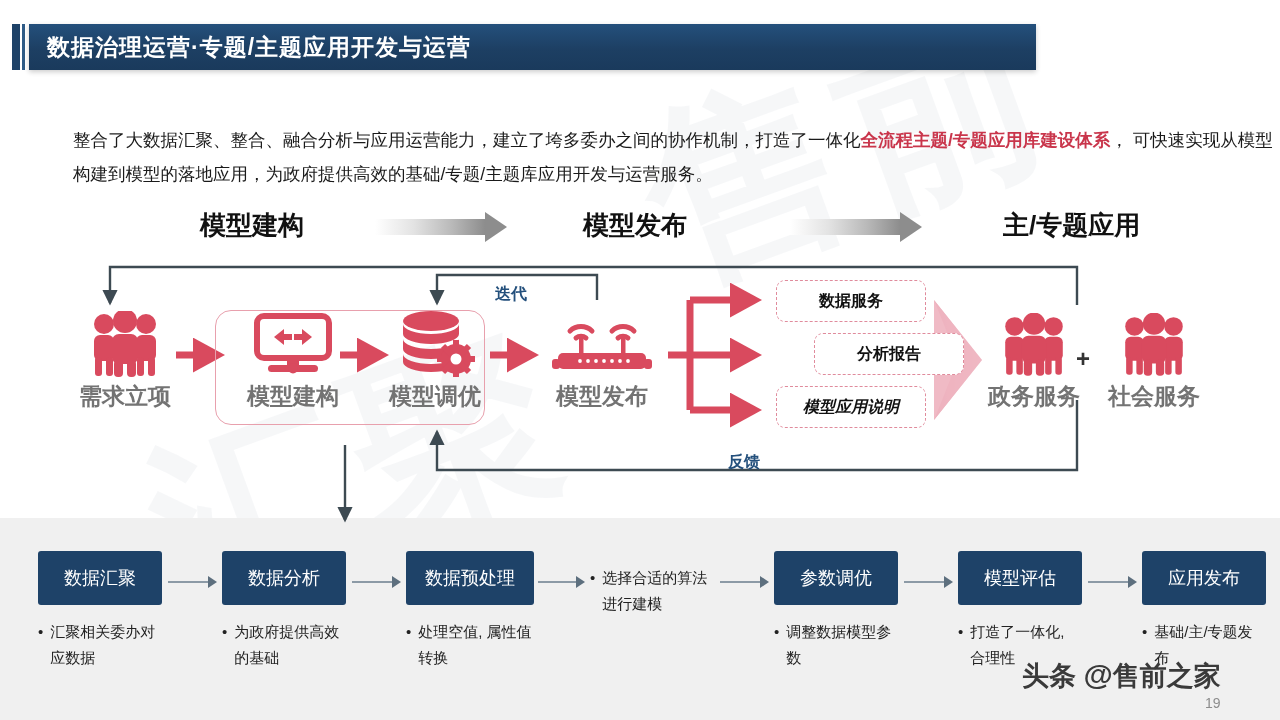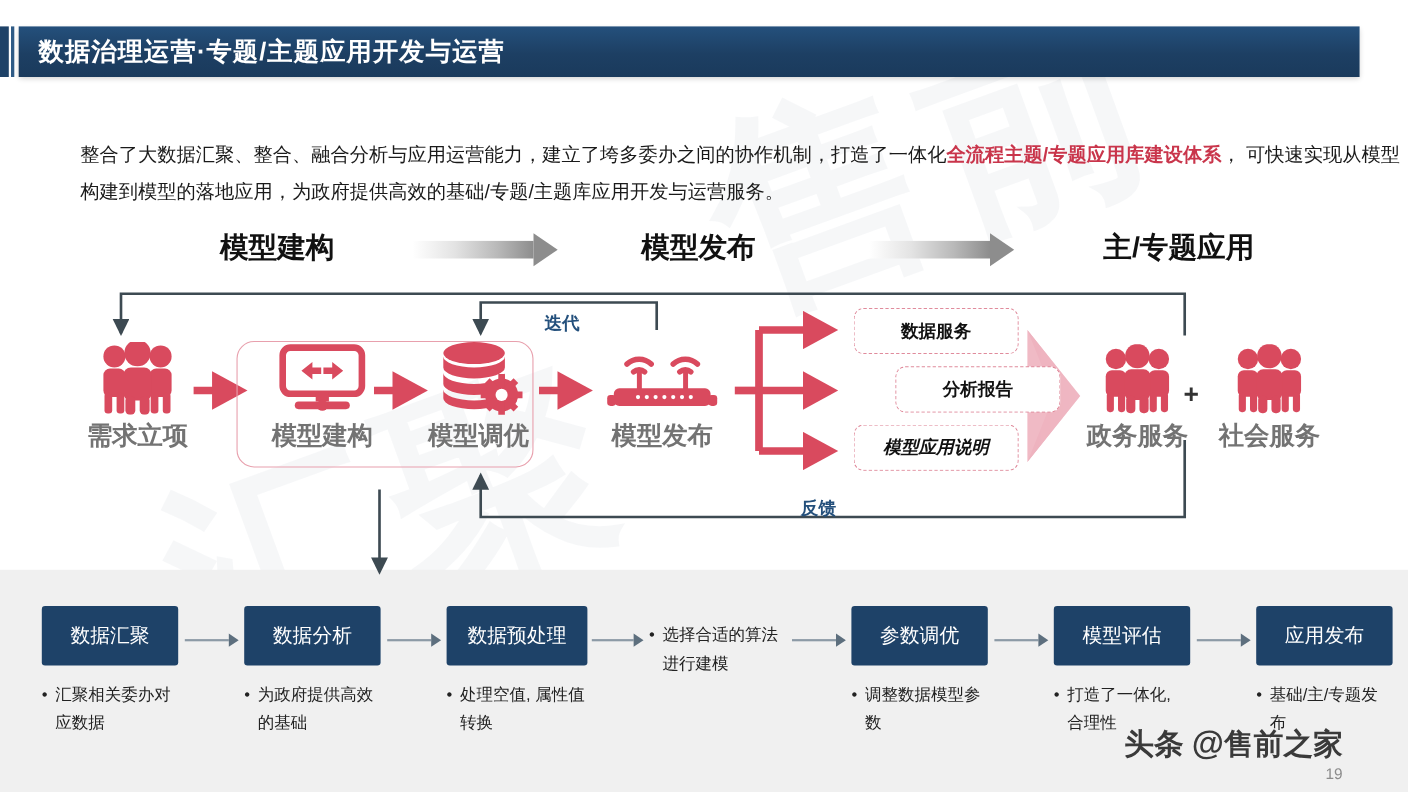--- a/index.html
+++ b/index.html
@@ -23,22 +23,22 @@
     font-size:200px; font-weight:bold; color:#6b7c93;
     white-space:nowrap;
     transform:rotate(-20deg);
     letter-spacing:8px;
   }
   .wm-1 { left:520px; top:-30px; }
   .wm-2 { left:30px;  top:300px; }
 
   
   .hdr-wrap {
-    position:absolute; left:0; top:24px;
-    width:1236px; height:46px; z-index:3;
+    position:absolute; left:12px; top:24px;
+    width:1024px; height:46px; z-index:3;
   }
   .hdr-accent {
     position:absolute; left:0; top:0; width:8px; height:46px;
     background:#1e4268;
   }
   .hdr-accent2 {
     position:absolute; left:10px; top:0; width:3px; height:46px;
     background:#2f5b86;
   }
   .hdr-bar {

